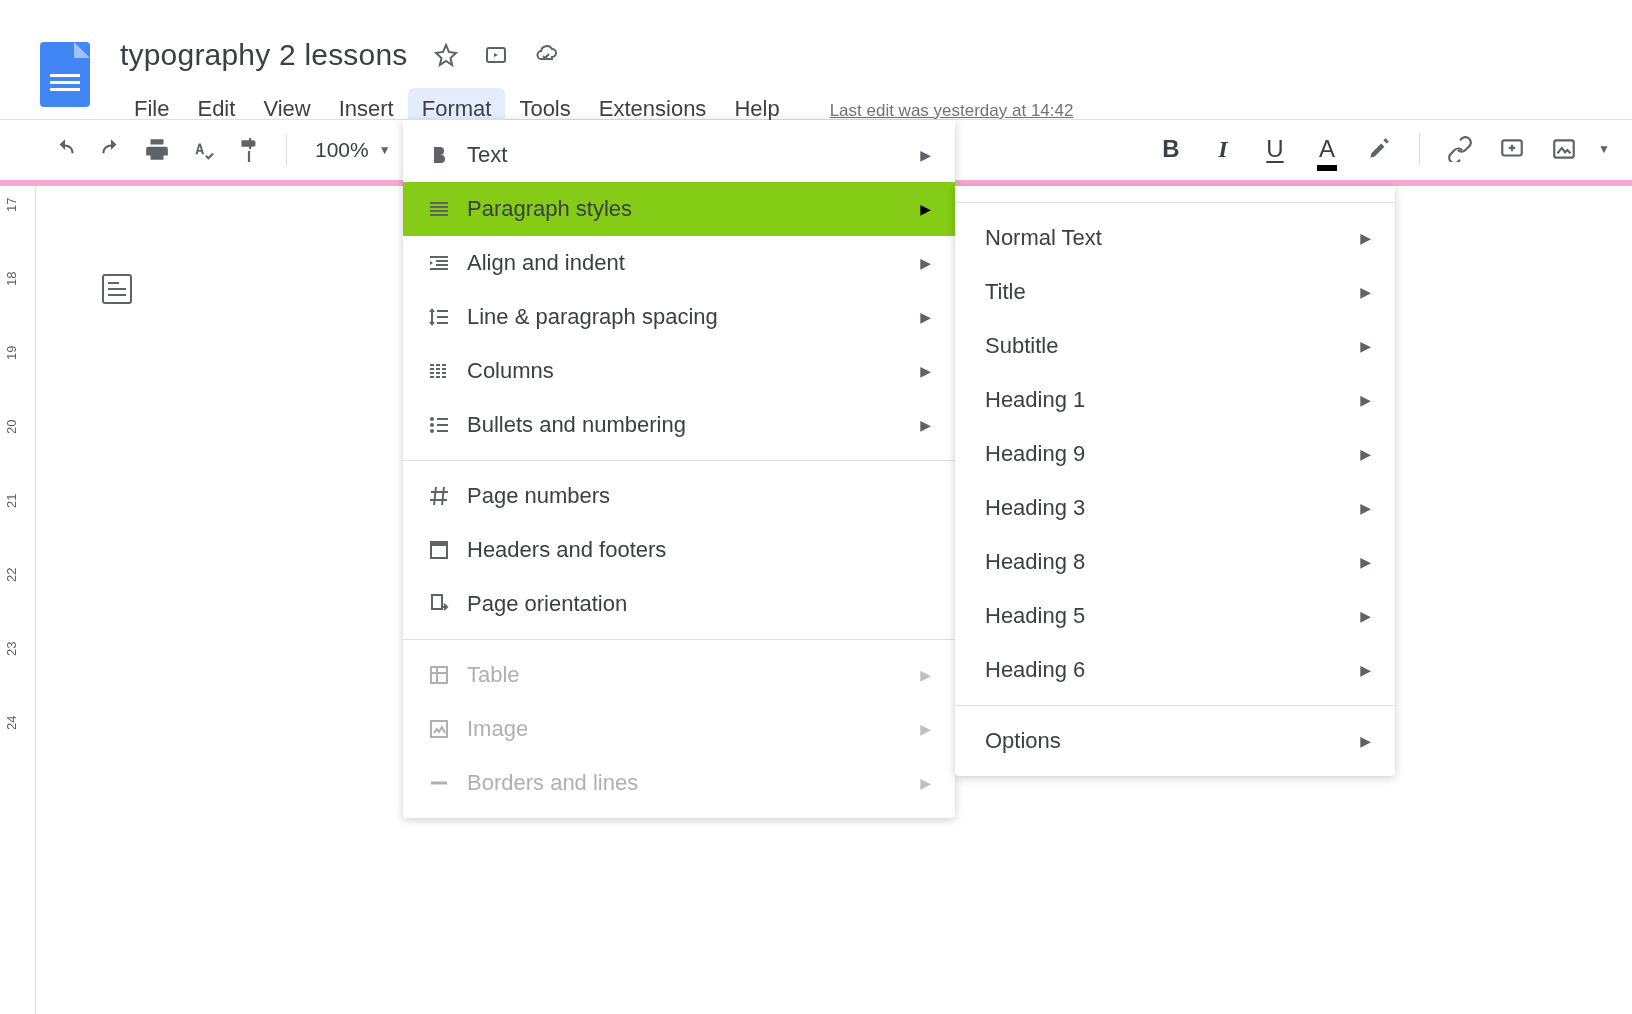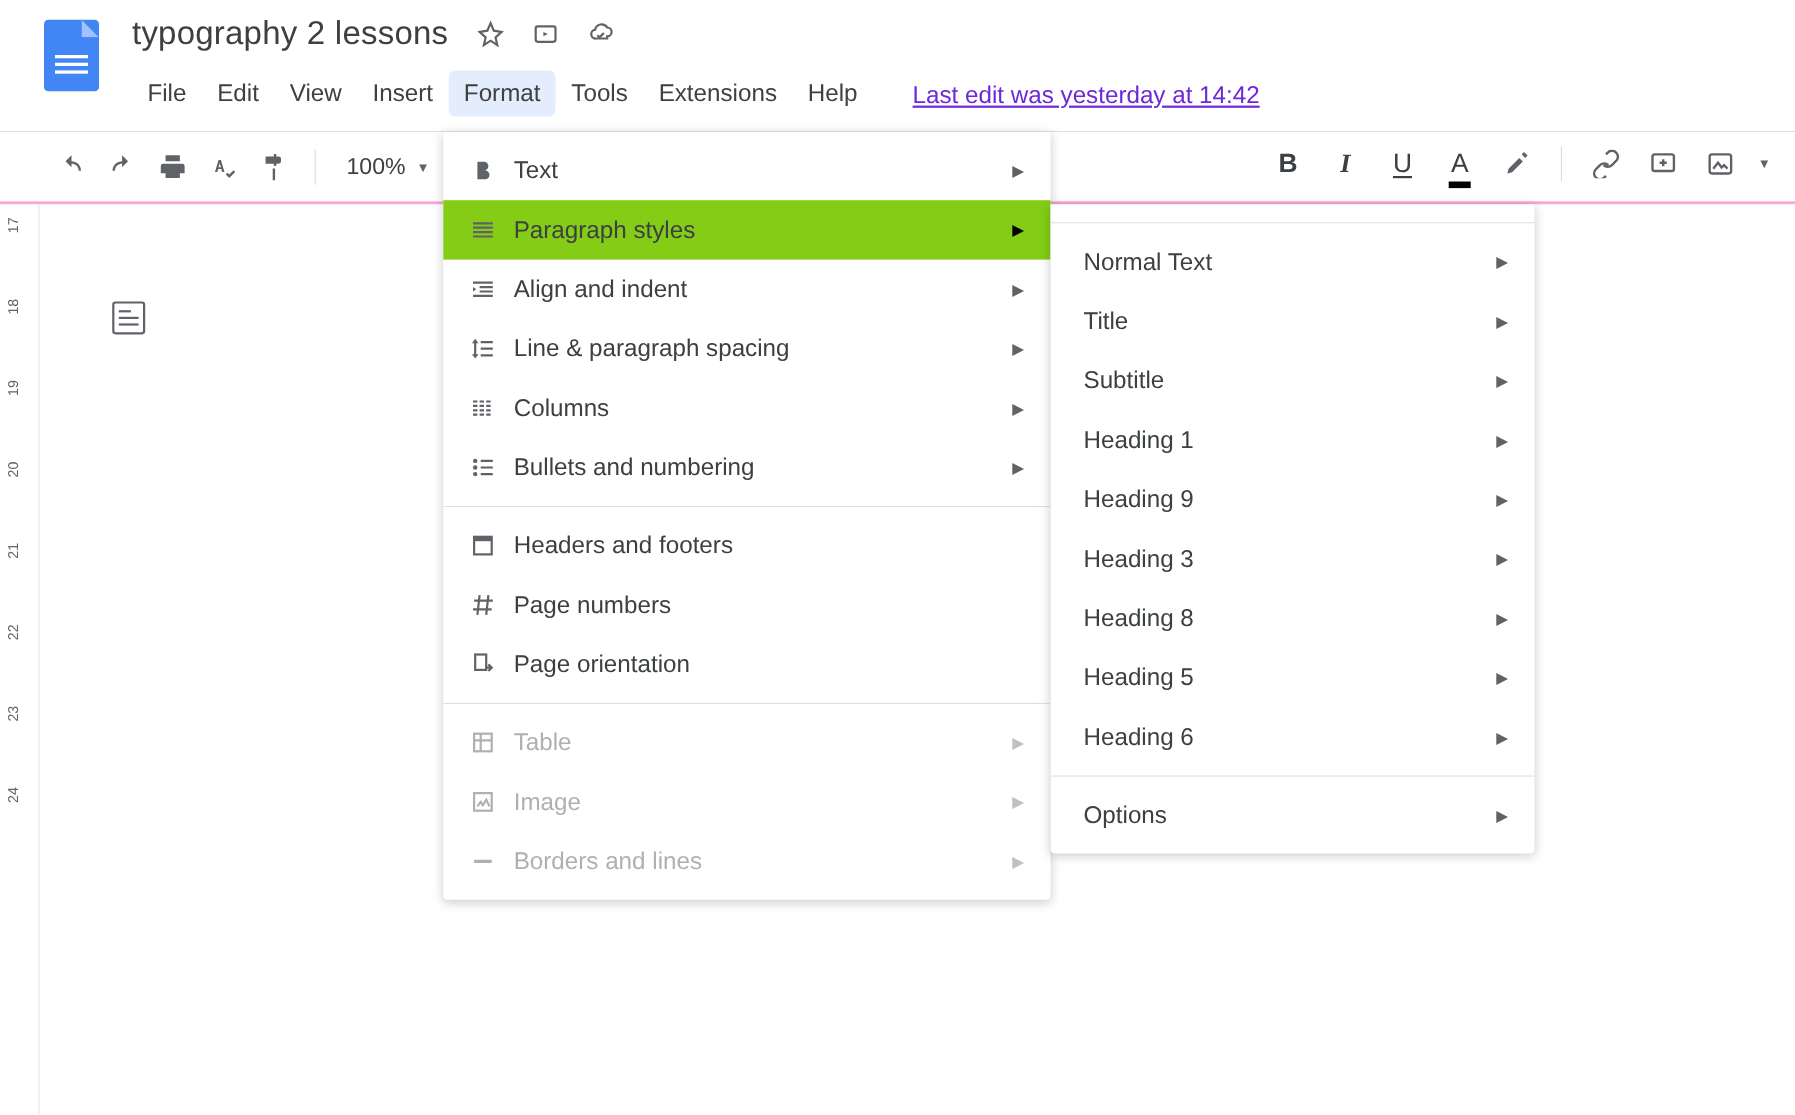--- a/index.html
+++ b/index.html
@@ -1,37 +1,37 @@
 <!DOCTYPE html>
 <html><head>
 <meta charset="utf-8">
 <style>
 * { margin: 0; padding: 0; box-sizing: border-box; font-family: Arial, "Helvetica Neue", sans-serif; }
 body { background: #fff; width: 1632px; height: 1014px; overflow: hidden; position: relative; }
 
 
-.header { display: flex; align-items: flex-start; padding: 10px 0 0 40px; border-bottom: 1px solid #e0e0e0; height: 120px; }
+.header { display: flex; align-items: flex-start; padding: 10px 0 0 40px; border-bottom: 1px solid #e0e0e0; height: 96px; margin-top: 24px; }
 .doc-icon { width: 50px; height: 65px; background: #4285f4; border-radius: 4px; position: relative; margin-right: 30px; margin-top: 8px; }
 .doc-icon::before { content: ""; position: absolute; top: 0; right: 0; width: 16px; height: 16px; background: #a0c3ff; clip-path: polygon(0 0, 100% 100%, 0 100%); }
 .doc-icon .lines { position: absolute; bottom: 12px; left: 10px; right: 10px; }
 .doc-icon .lines span { display: block; height: 3px; background: #fff; margin-bottom: 4px; }
 
 .title-area { display: flex; flex-direction: column; }
 .title-row { display: flex; align-items: center; gap: 26px; margin-top: 4px; }
 .doc-title { font-size: 30px; color: #3c4043; font-weight: 400; letter-spacing: 0.2px; }
 .title-icon { width: 24px; height: 24px; color: #5f6368; display: inline-flex; align-items: center; justify-content: center; }
 .title-icon svg { width: 24px; height: 24px; fill: none; stroke: #5f6368; stroke-width: 2; }
 
 .menubar { display: flex; gap: 0; margin-top: 16px; }
 .menubar-item { padding: 8px 14px; font-size: 22px; color: #404040; cursor: pointer; border-radius: 6px; }
 .menubar-item.active { background: #e3edfd; }
-.edit-info { margin-left: 36px; font-size: 22px; color: #6d28d9; text-decoration: underline; align-self: center; padding-top: 4px; }
-
-
-.toolbar { display: flex; align-items: center; height: 66px; padding: 0 44px; border-bottom: 3px solid #f9a8d4; gap: 4px; }
+.edit-info { margin-left: 36px; font-size: 17px; color: #737373; text-decoration: underline; align-self: center; padding-top: 4px; }
+
+
+.toolbar { display: flex; align-items: center; height: 66px; padding: 0 44px; border-bottom: 6px solid #f9a8d4; gap: 4px; }
 .tb-btn { width: 42px; height: 42px; display: inline-flex; align-items: center; justify-content: center; color: #5f6368; cursor: pointer; border-radius: 4px; }
 .tb-btn svg { width: 26px; height: 26px; fill: #5f6368; }
 .tb-sep { width: 1px; height: 32px; background: #dadce0; margin: 0 12px; }
 .zoom { display: flex; align-items: center; font-size: 21px; color: #3c4043; padding: 0 12px; gap: 10px; }
 .zoom .caret { font-size: 12px; color: #5f6368; }
 
 .tb-right { position: absolute; right: 16px; top: 128px; display: flex; align-items: center; gap: 4px; }
 .tb-right .tb-btn { width: 48px; }
 .bold-b { font-weight: 900; font-size: 24px; color: #3c4043; }
 .italic-i { font-style: italic; font-family: Georgia, serif; font-size: 24px; font-weight: 600; color: #3c4043; }
@@ -261,37 +261,37 @@
           <path d="M10 5h11v2H10zm0 6h11v2H10zm0 6h11v2H10z"></path>
         </svg>
       </span>
     <span>Bullets and numbering</span>
     <span class="chev">▶</span>
   </div>
   <div class="menu-divider"></div>
   <div class="menu-item">
     <span class="mi-icon">
         <svg viewBox="0 0 24 24">
+          <path d="M9 3L7 21M17 3l-2 18M4 8h17M3 16h17" stroke="#5f6368" stroke-width="2" fill="none"></path>
+        </svg>
+      </span>
+    <span>Page numbers</span>
+  </div>
+  <div class="menu-item">
+    <span class="mi-icon">
+        <svg viewBox="0 0 24 24">
           <rect x="4" y="4" width="16" height="16" stroke="#5f6368" stroke-width="2" fill="none"></rect>
           <rect x="4" y="4" width="16" height="4" fill="#5f6368"></rect>
         </svg>
       </span>
     <span>Headers and footers</span>
   </div>
   <div class="menu-item">
     <span class="mi-icon">
         <svg viewBox="0 0 24 24">
-          <path d="M9 3L7 21M17 3l-2 18M4 8h17M3 16h17" stroke="#5f6368" stroke-width="2" fill="none"></path>
-        </svg>
-      </span>
-    <span>Page numbers</span>
-  </div>
-  <div class="menu-item">
-    <span class="mi-icon">
-        <svg viewBox="0 0 24 24">
           <rect x="5" y="3" width="10" height="14" stroke="#5f6368" stroke-width="2" fill="none"></rect>
           <path d="M17 12l3 3-3 3M20 15h-6" stroke="#5f6368" stroke-width="2" fill="none"></path>
         </svg>
       </span>
     <span>Page orientation</span>
   </div>
   <div class="menu-divider"></div>
   <div class="menu-item disabled">
     <span class="mi-icon">
         <svg viewBox="0 0 24 24">

